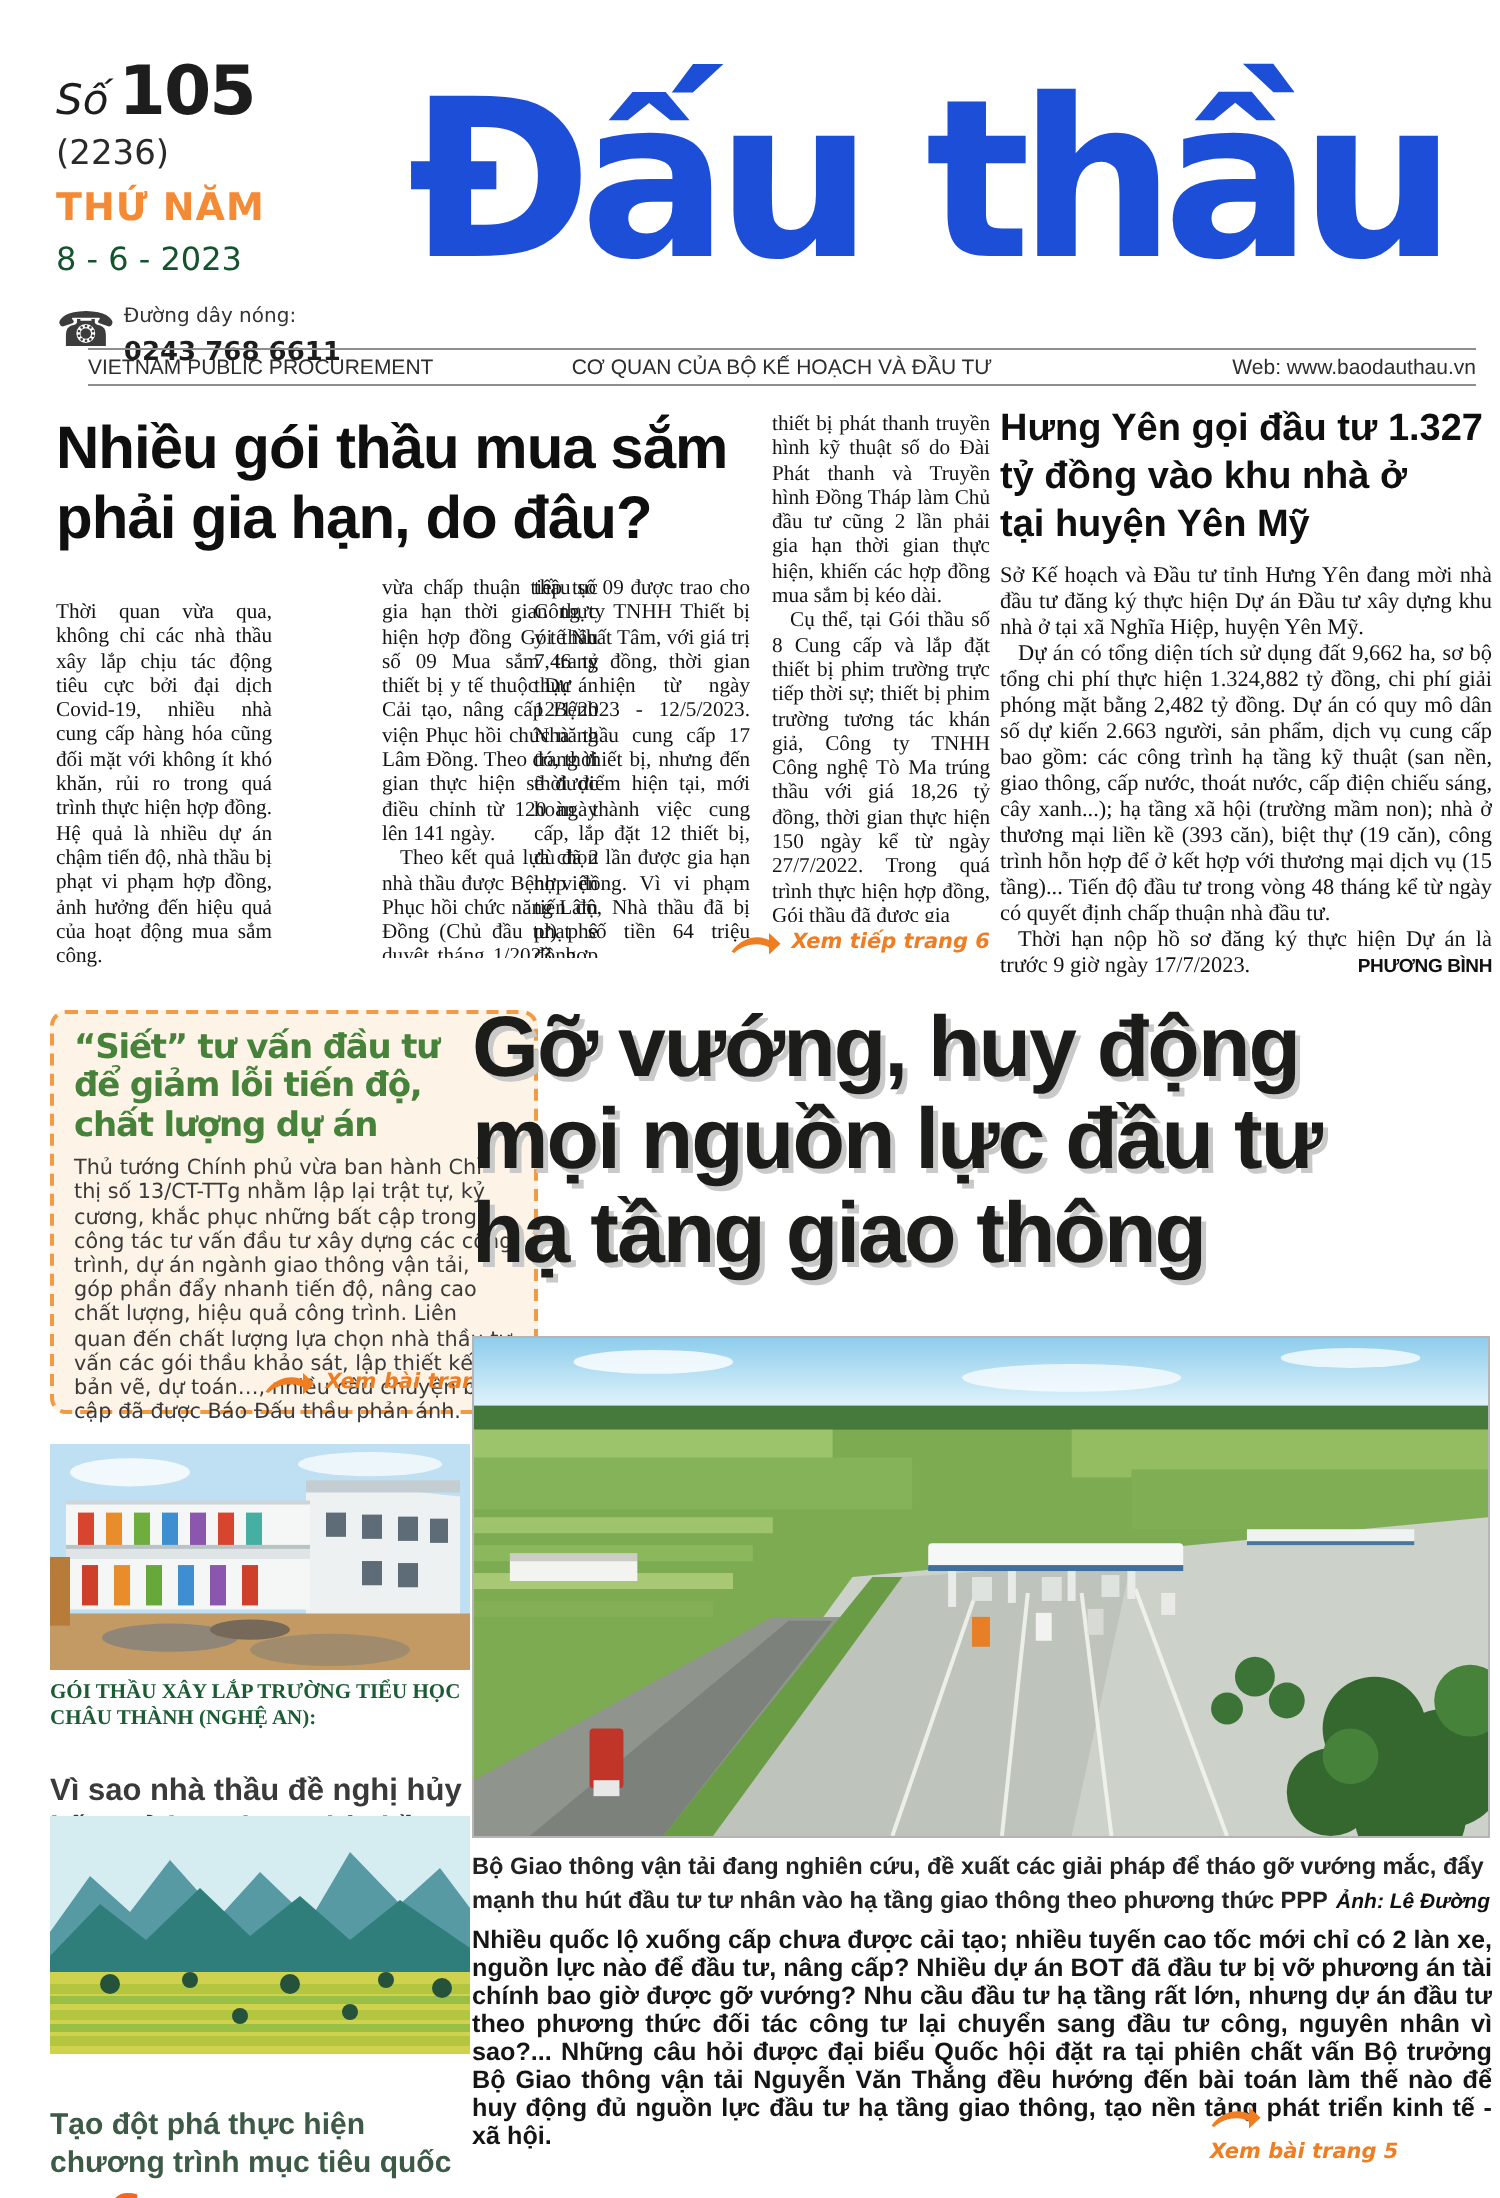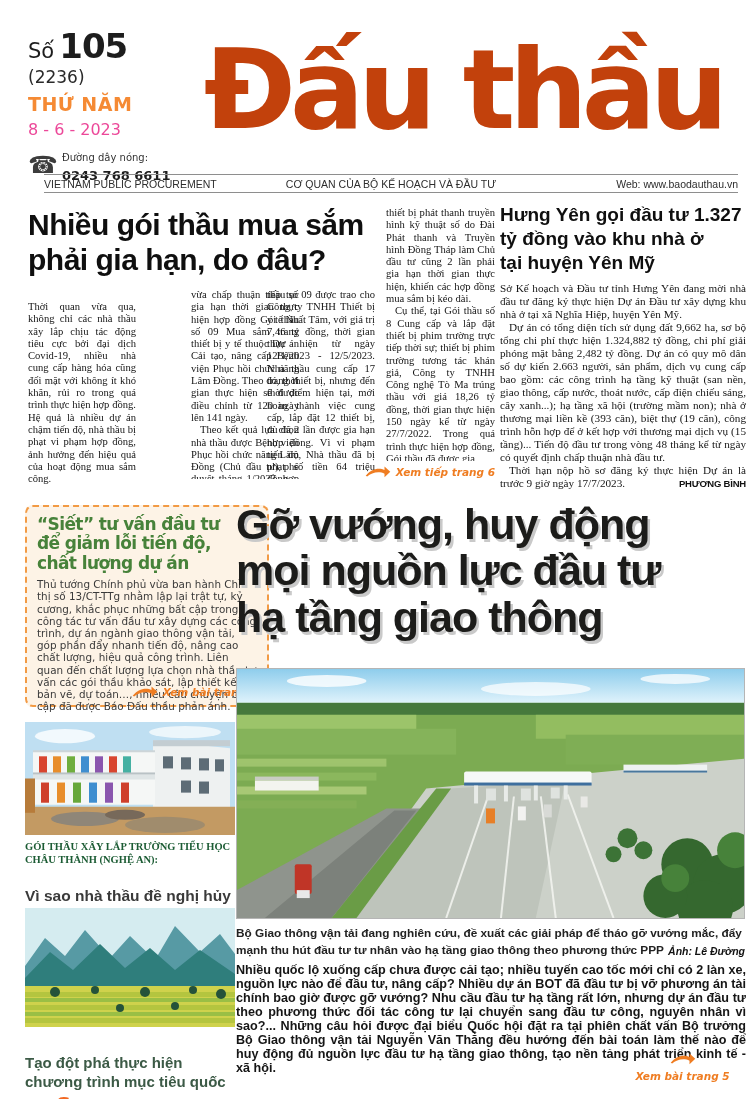--- a/index.html
+++ b/index.html
@@ -5,34 +5,34 @@
   * { margin:0; padding:0; box-sizing:border-box; }
   html,body { background:#e9e9e9; }
   .page {
     position:relative; width:750px; height:1099px; margin:0 auto;
     background:#ffffff; overflow:hidden;
     font-family:"Liberation Serif", serif; color:#111;
   }
   
   .issue-block { position:absolute; left:28px; top:26px; width:150px; font-family:"DejaVu Sans", sans-serif; }
   .issue-line { color:#1d1d1d; }
-  .issue-label { font-size:21px; }
+  .issue-label { font-size:21px;font-style:italic; }
   .issue-number { font-size:34px; font-weight:bold; letter-spacing:-1px; }
   .issue-sub { font-size:17px; color:#2a2a2a; margin-top:1px; }
   .weekday { font-size:19px; font-weight:bold; color:#f58a34; margin-top:6px; letter-spacing:0.5px; }
-  .date { font-size:16px; color:#ec4899; margin-top:5px; }
+  .date { font-size:16px; color:#14532d; margin-top:5px; }
   .hotline { display:flex; align-items:center; margin-top:7px; }
   .phone-icon { font-size:24px; color:#3c3c3c; line-height:1; margin-right:4px; }
   .hotline-label { font-size:10px; color:#333; font-weight:normal; }
   .hotline-number { font-size:13px; font-weight:bold; color:#1d1d1d; }
   .masthead {
     position:absolute; left:180px; top:22px; width:566px; height:150px;
     font-family:"DejaVu Sans", sans-serif; font-weight:bold;
     font-size:110px; line-height:136px; letter-spacing:-6px;
-    color:#c2410c; text-align:center; white-space:nowrap;
+    color:#1d4ed8; text-align:center; white-space:nowrap;
   }
   .tagbar {
     position:absolute; left:44px; top:174px; width:694px; height:19px;
     border-top:1.5px solid #8e8e8e; border-bottom:1.5px solid #8e8e8e;
     display:flex; align-items:center;
     font-family:"Liberation Sans", sans-serif; font-weight:normal; font-size:10.5px; color:#2d2d2d;gap:30px;
   }
   .tagbar span { flex:1; }
   .tag-center { text-align:center; }
   .tag-right { text-align:right; }
@@ -44,21 +44,21 @@
     font-size:30px; line-height:1.17; letter-spacing:-0.5px; color:#0f0f0f; white-space:pre-line;
   }
   .lead-col {
     position:absolute; top:86px; width:108px; height:190px; overflow:hidden;
     font-size:10.6px; line-height:12.3px; text-align:justify; color:#141414;
   }
   .col1 { left:0;margin-top:12px; } .col2 { left:119px;margin-left:44px; } .col3 { left:239px; }
   .lead-col4 { position:absolute; left:358px; top:4px; width:109px; height:254px; overflow:hidden;
     font-size:10.6px; line-height:12.3px; text-align:justify; color:#141414; }
   .ind { text-indent:9px; }
-  .more-row { display:flex; align-items:center; justify-content:flex-end; gap:5px; }
+  .more-row { display:flex; align-items:flex-start; justify-content:flex-end; gap:5px; }
   .lead-more { position:absolute; left:352px; top:262px; width:115px; }
   .more-label { font-family:"DejaVu Sans", sans-serif; font-style:italic; font-weight:bold;
     font-size:10.5px; color:#ef7d22; white-space:nowrap; }
   .arrow-svg { width:26px; height:13px; flex:0 0 auto; }
   
   .hy { position:absolute; left:500px; top:203px; width:246px; height:294px; overflow:hidden; }
   .hy-headline { font-family:"Liberation Sans", sans-serif; font-weight:bold;
     font-size:19px; line-height:1.26; color:#0f0f0f; white-space:pre-line; }
   .hy-body { margin-top:7px; font-size:11.2px; line-height:13px; text-align:justify; color:#141414; }
   .hy-p3 { position:relative; }

